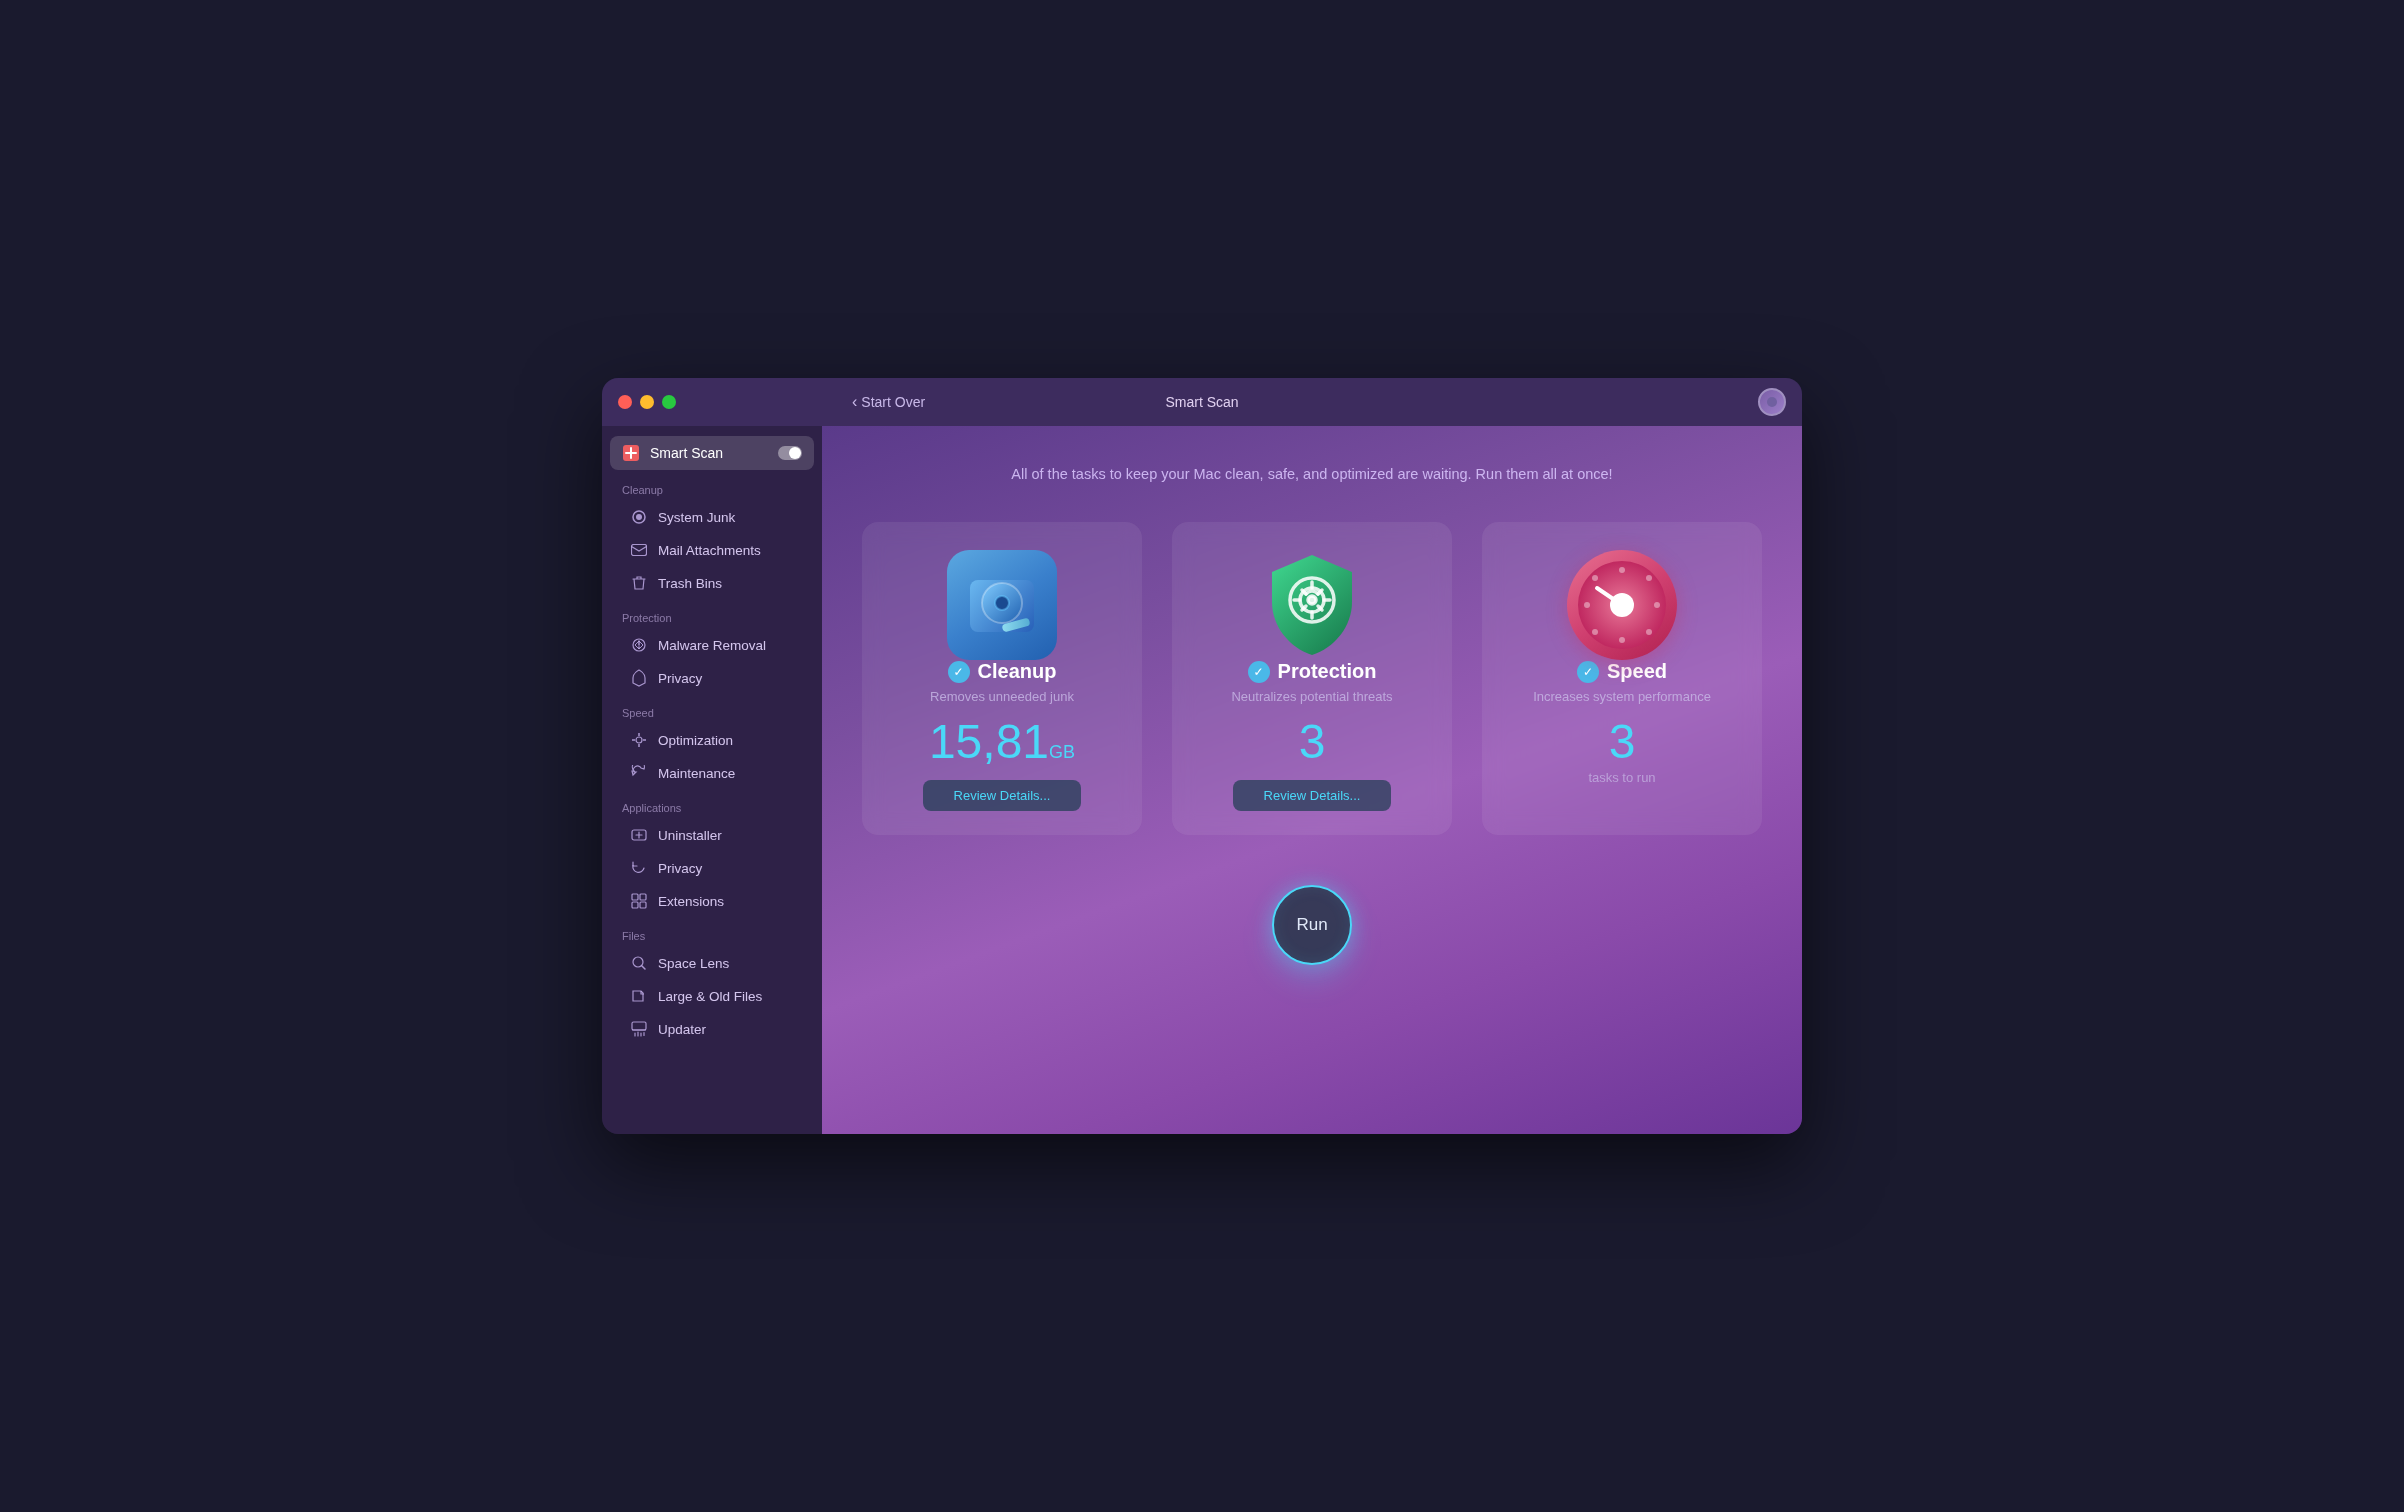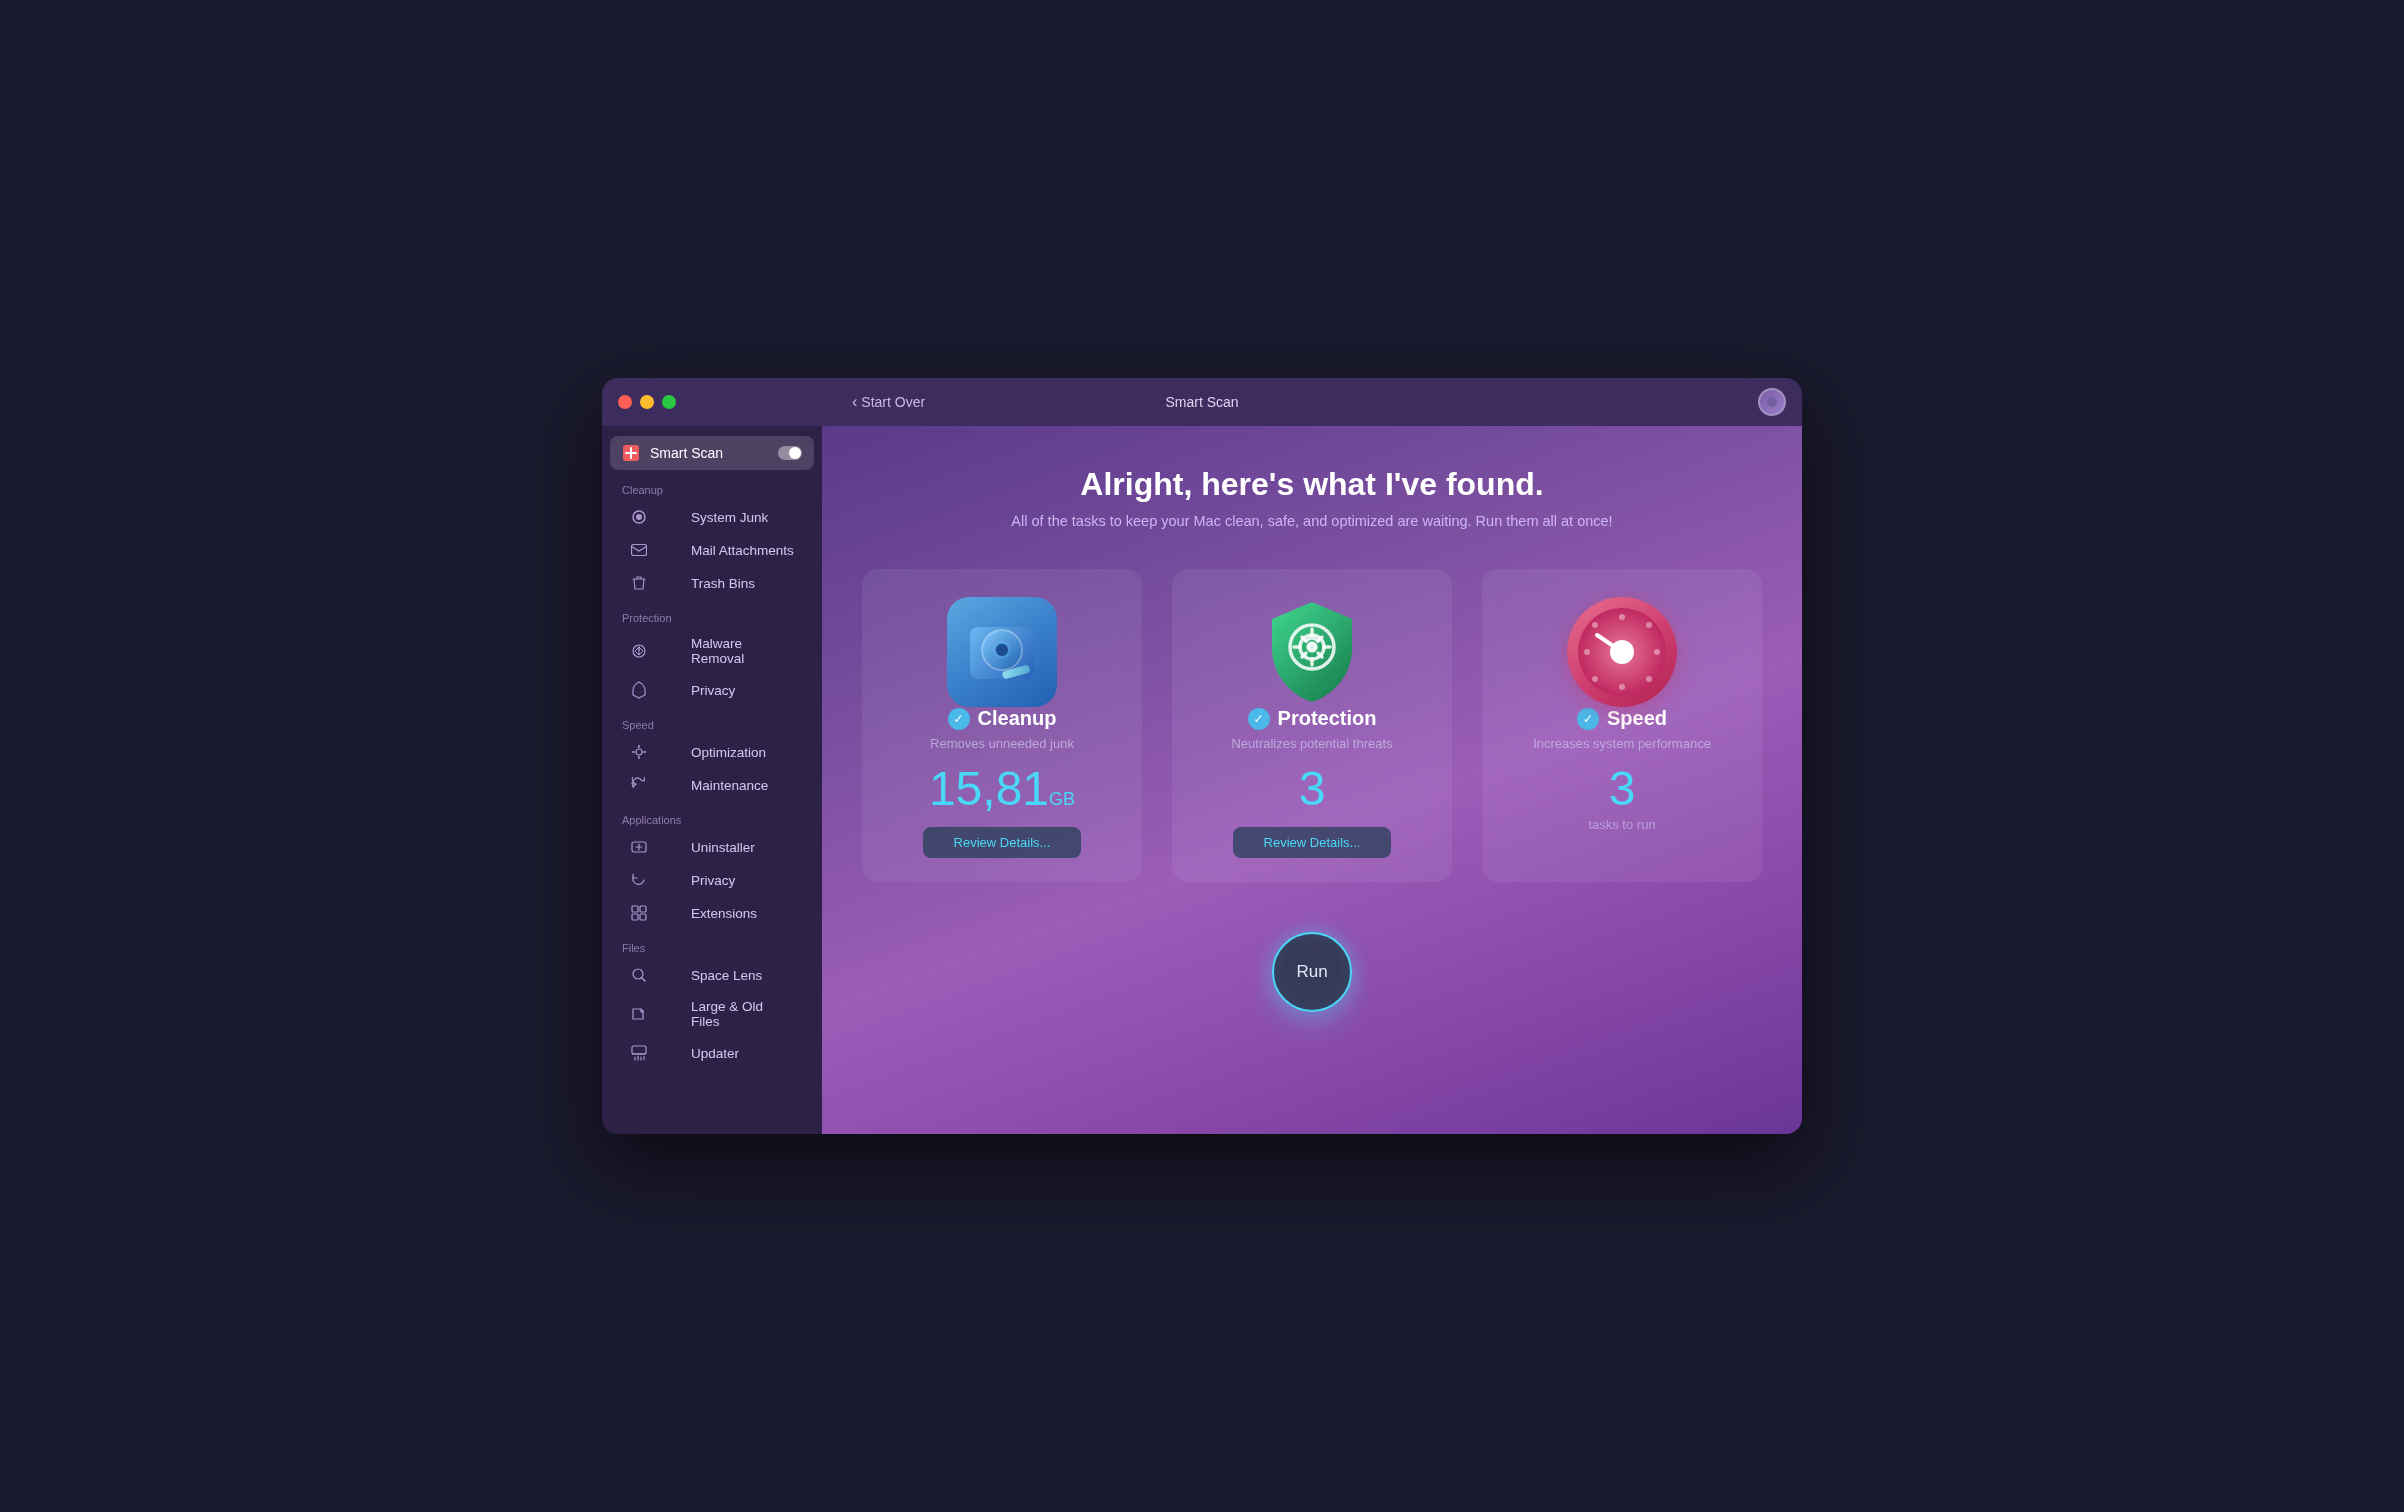--- a/index.html
+++ b/index.html
@@ -166,21 +166,20 @@
       gap: 10px;
       padding: 7px 20px;
       cursor: pointer;
       border-radius: 6px;
       margin: 1px 8px;
     }
 
     .sidebar-item .item-label {
       color: rgba(230,215,255,0.9);
       font-size: 13.5px;
-      margin-left: 33px;
     }
 
     .sidebar-icon {
       width: 18px;
       height: 18px;
       display: flex;
       align-items: center;
       justify-content: center;
       color: rgba(200,180,240,0.85);
       font-size: 15px;
@@ -541,21 +540,20 @@
             <rect x="1" y="1" width="14" height="8" rx="1.5" stroke="rgba(200,180,240,0.8)" stroke-width="1.2"></rect>
             <path d="M4 12v3M7 11v4M10 12v3M13 11.5v3" stroke="rgba(200,180,240,0.8)" stroke-width="1.2" stroke-linecap="round"></path>
             <path d="M1 9h14" stroke="rgba(200,180,240,0.8)" stroke-width="1.2"></path>
           </svg>
         </span>
         <span class="item-label">Updater</span>
       </div>
     </div>
 
     <div class="panel">
-      <h1 class="panel-heading">Alright, here's what I've found.</h1>
       <p class="panel-subheading">All of the tasks to keep your Mac clean, safe, and optimized are waiting. Run them all at once!</p>
 
       <div class="cards-row">
 
         <div class="card">
           <div class="cleanup-icon-container">
             <svg width="80" height="80" viewBox="0 0 80 80" fill="none">
               <rect x="8" y="15" width="64" height="52" rx="8" fill="url(#hddGrad)"></rect>
               <circle cx="40" cy="38" r="20" fill="url(#diskGrad)" stroke="rgba(255,255,255,0.3)" stroke-width="2"></circle>
               <circle cx="40" cy="38" r="7" fill="#1a4a90" stroke="rgba(100,200,255,0.5)" stroke-width="2"></circle>

